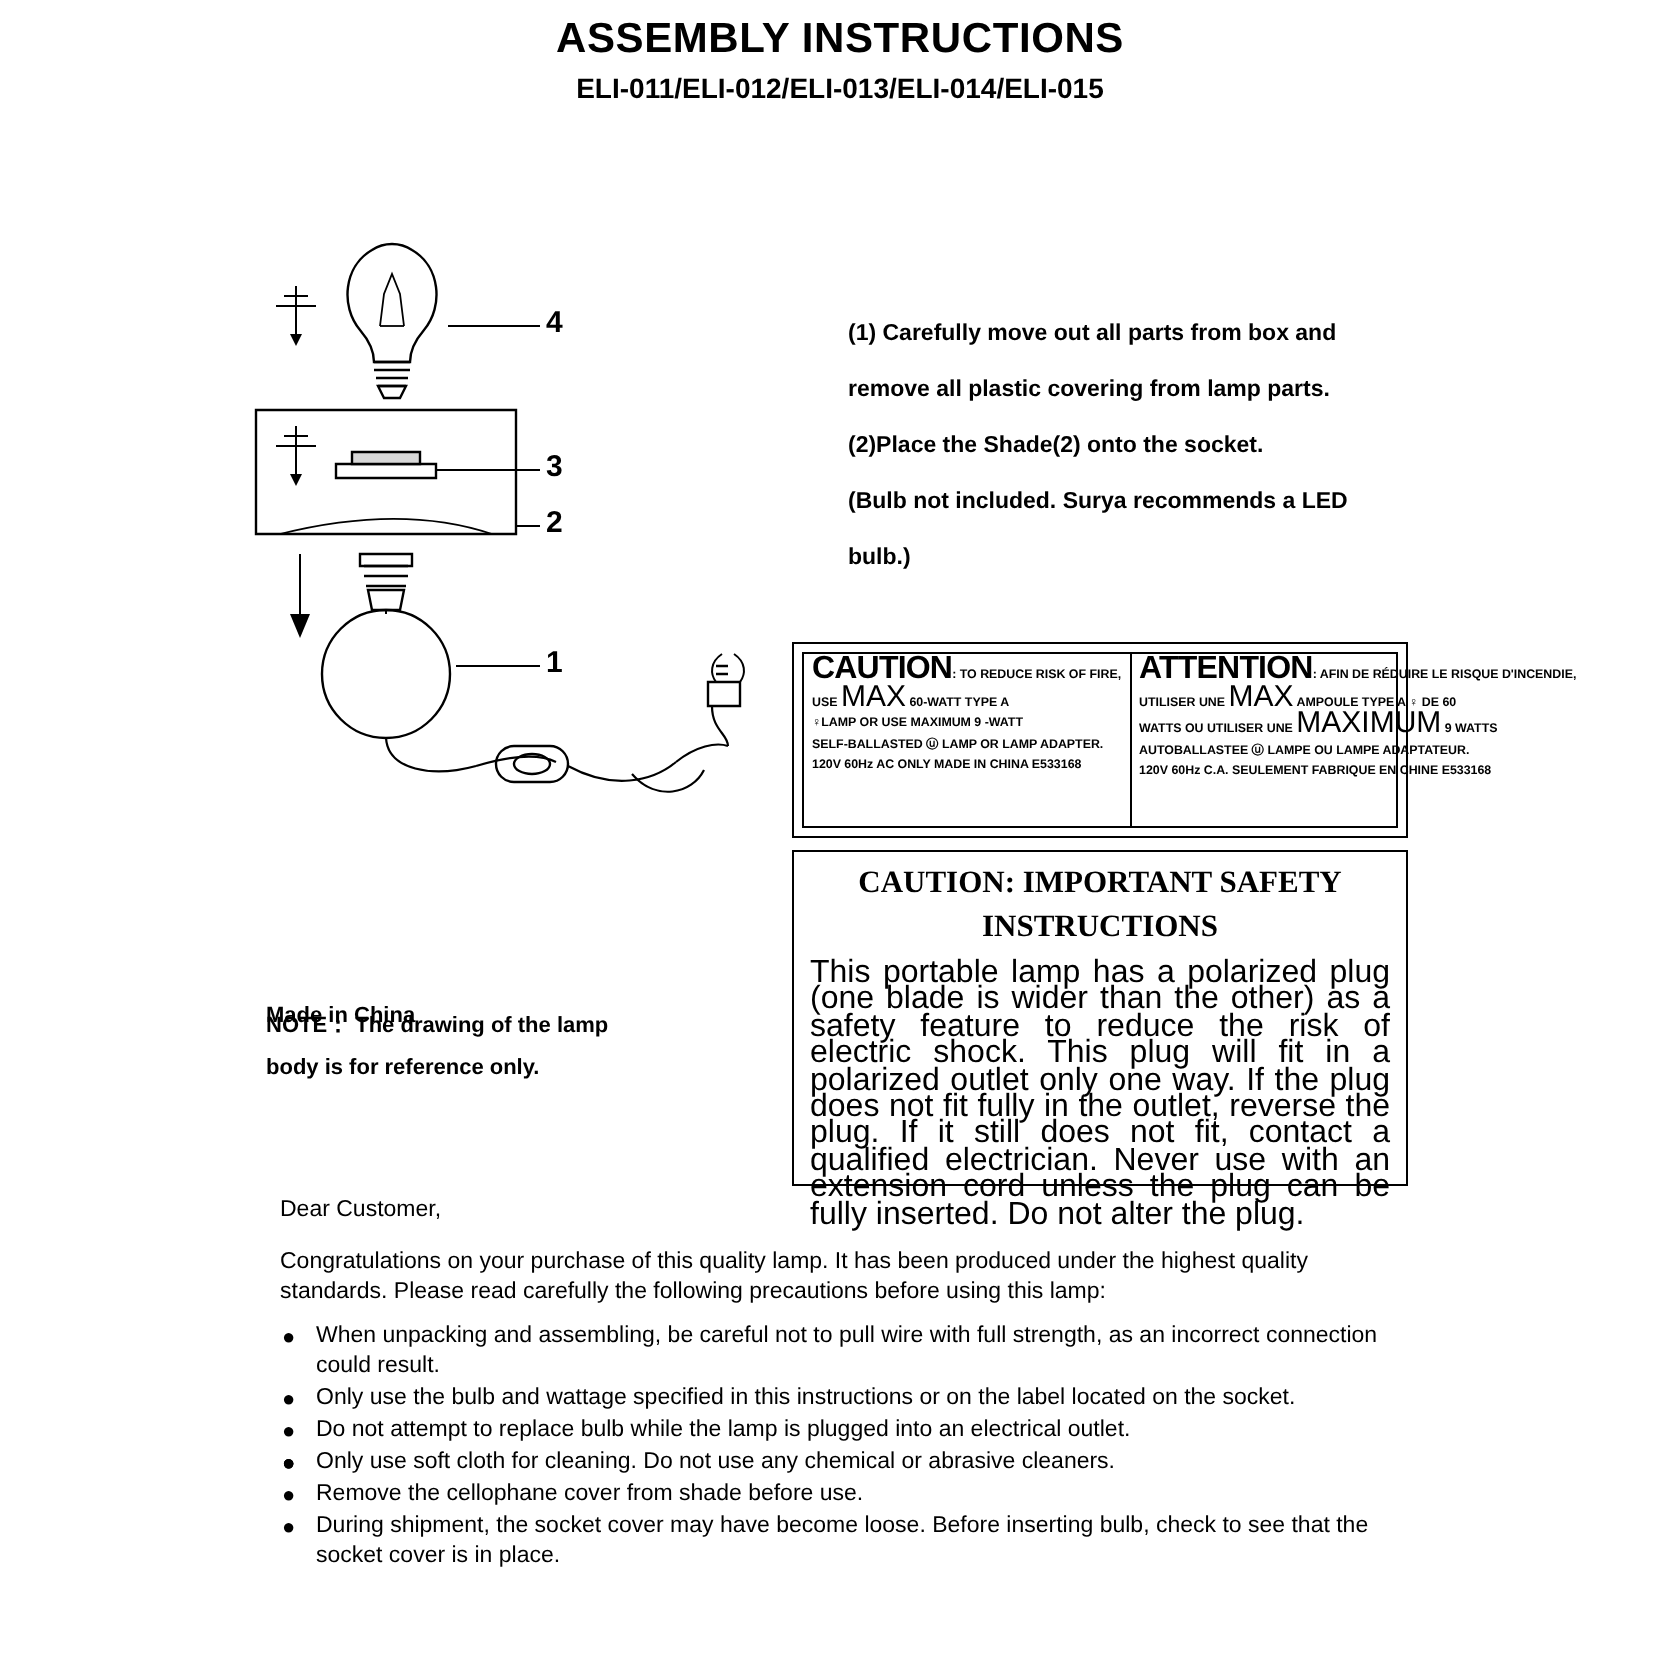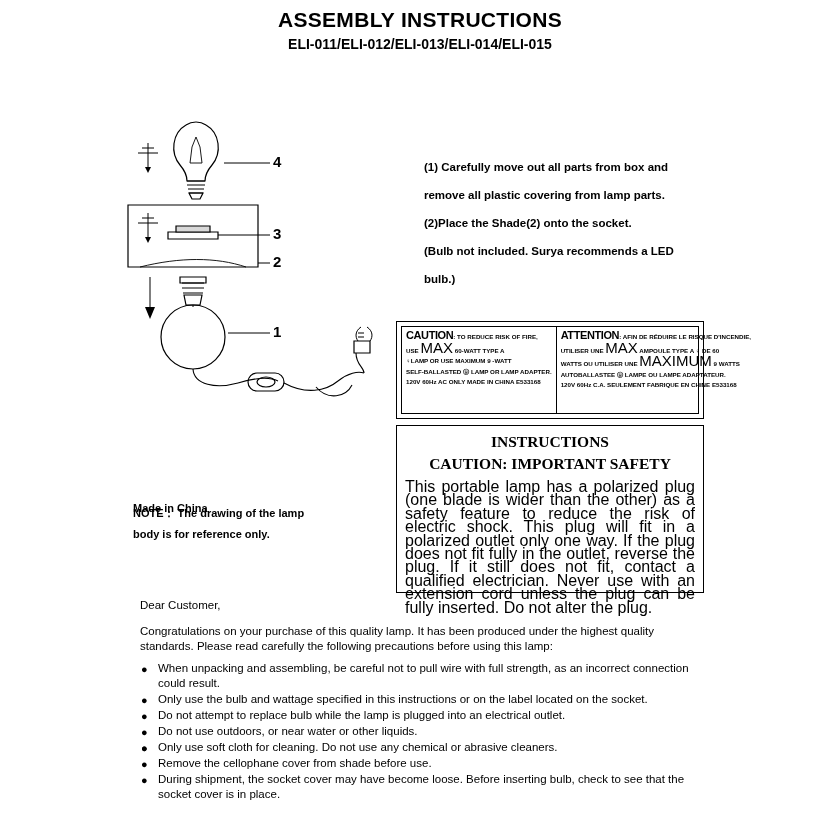--- a/index.html
+++ b/index.html
@@ -112,21 +112,21 @@
     box-sizing: border-box;
     font-size: 6.2px;
     line-height: 10.5px;
     font-family: "Liberation Sans", sans-serif;
     font-weight: bold;
   }
   .caution-label .col.left {
     border-right: 1px solid #000;
   }
   .caution-label .hdr {
-    font-size: 11px;
+    font-size: 16px;
     font-weight: bold;
     letter-spacing: -0.4px;
     display: inline;
   }
   .caution-label .big {
     font-size: 15px;
     font-weight: normal;
   }
   .caution-label .line {
     display: block;
@@ -291,33 +291,33 @@
         <span class="line"><span class="hdr">ATTENTION</span><span>: AFIN DE RÉDUIRE LE RISQUE D'INCENDIE,</span></span>
         <span class="line"><span>UTILISER UNE </span><span class="big">MAX</span><span> AMPOULE TYPE A ♀ DE 60</span></span>
         <span class="line"><span>WATTS OU UTILISER UNE </span><span class="big">MAXIMUM</span><span> 9 WATTS</span></span>
         <span class="line">AUTOBALLASTEE ⓤ LAMPE OU LAMPE ADAPTATEUR.</span>
         <span class="line"><span>120V 60Hz C.A. SEULEMENT FABRIQUE EN CHINE </span><span>E533168</span></span>
       </div>
     </div>
   </div>
 
   <div class="safety-box">
+    <div class="sb-title">CAUTION: IMPORTANT SAFETY</div>
     <div class="sb-title">INSTRUCTIONS</div>
-    <div class="sb-title">CAUTION: IMPORTANT SAFETY</div>
     <div class="sb-body">This portable lamp has a polarized plug (one blade is wider than the other) as a safety feature to reduce the risk of electric shock. This plug will fit in a polarized outlet only one way. If the plug does not fit fully in the outlet, reverse the plug. If it still does not fit, contact a qualified electrician. Never use with an extension cord unless the plug can be fully inserted. Do not alter the plug.</div>
   </div>
 
   <div class="letter">
     <div class="salutation">Dear Customer,</div>
     <div class="para">Congratulations on your purchase of this quality lamp. It has been produced under the highest quality standards. Please read carefully the following precautions before using this lamp:</div>
     <ul>
       <li><span class="bullet">●</span><span>When unpacking and assembling, be careful not to pull wire with full strength, as an incorrect connection could result.</span></li>
       <li><span class="bullet">●</span><span>Only use the bulb and wattage specified in this instructions or on the label located on the socket.</span></li>
       <li><span class="bullet">●</span><span>Do not attempt to replace bulb while the lamp is plugged into an electrical outlet.</span></li>
-      <li><span class="bullet">●</span><span>Do not use outdoors, or near water or other liquids.</span></li>
+      <li><span class="bullet">●</span></li>
       <li><span class="bullet">●</span></li>
       <li><span class="bullet">●</span><span>Only use soft cloth for cleaning. Do not use any chemical or abrasive cleaners.</span></li>
       <li><span class="bullet">●</span><span>Remove the cellophane cover from shade before use.</span></li>
       <li><span class="bullet">●</span><span>During shipment, the socket cover may have become loose. Before inserting bulb, check to see that the socket cover is in place.</span></li>
     </ul>
   </div>
 
 </div>
 
 </body></html>

